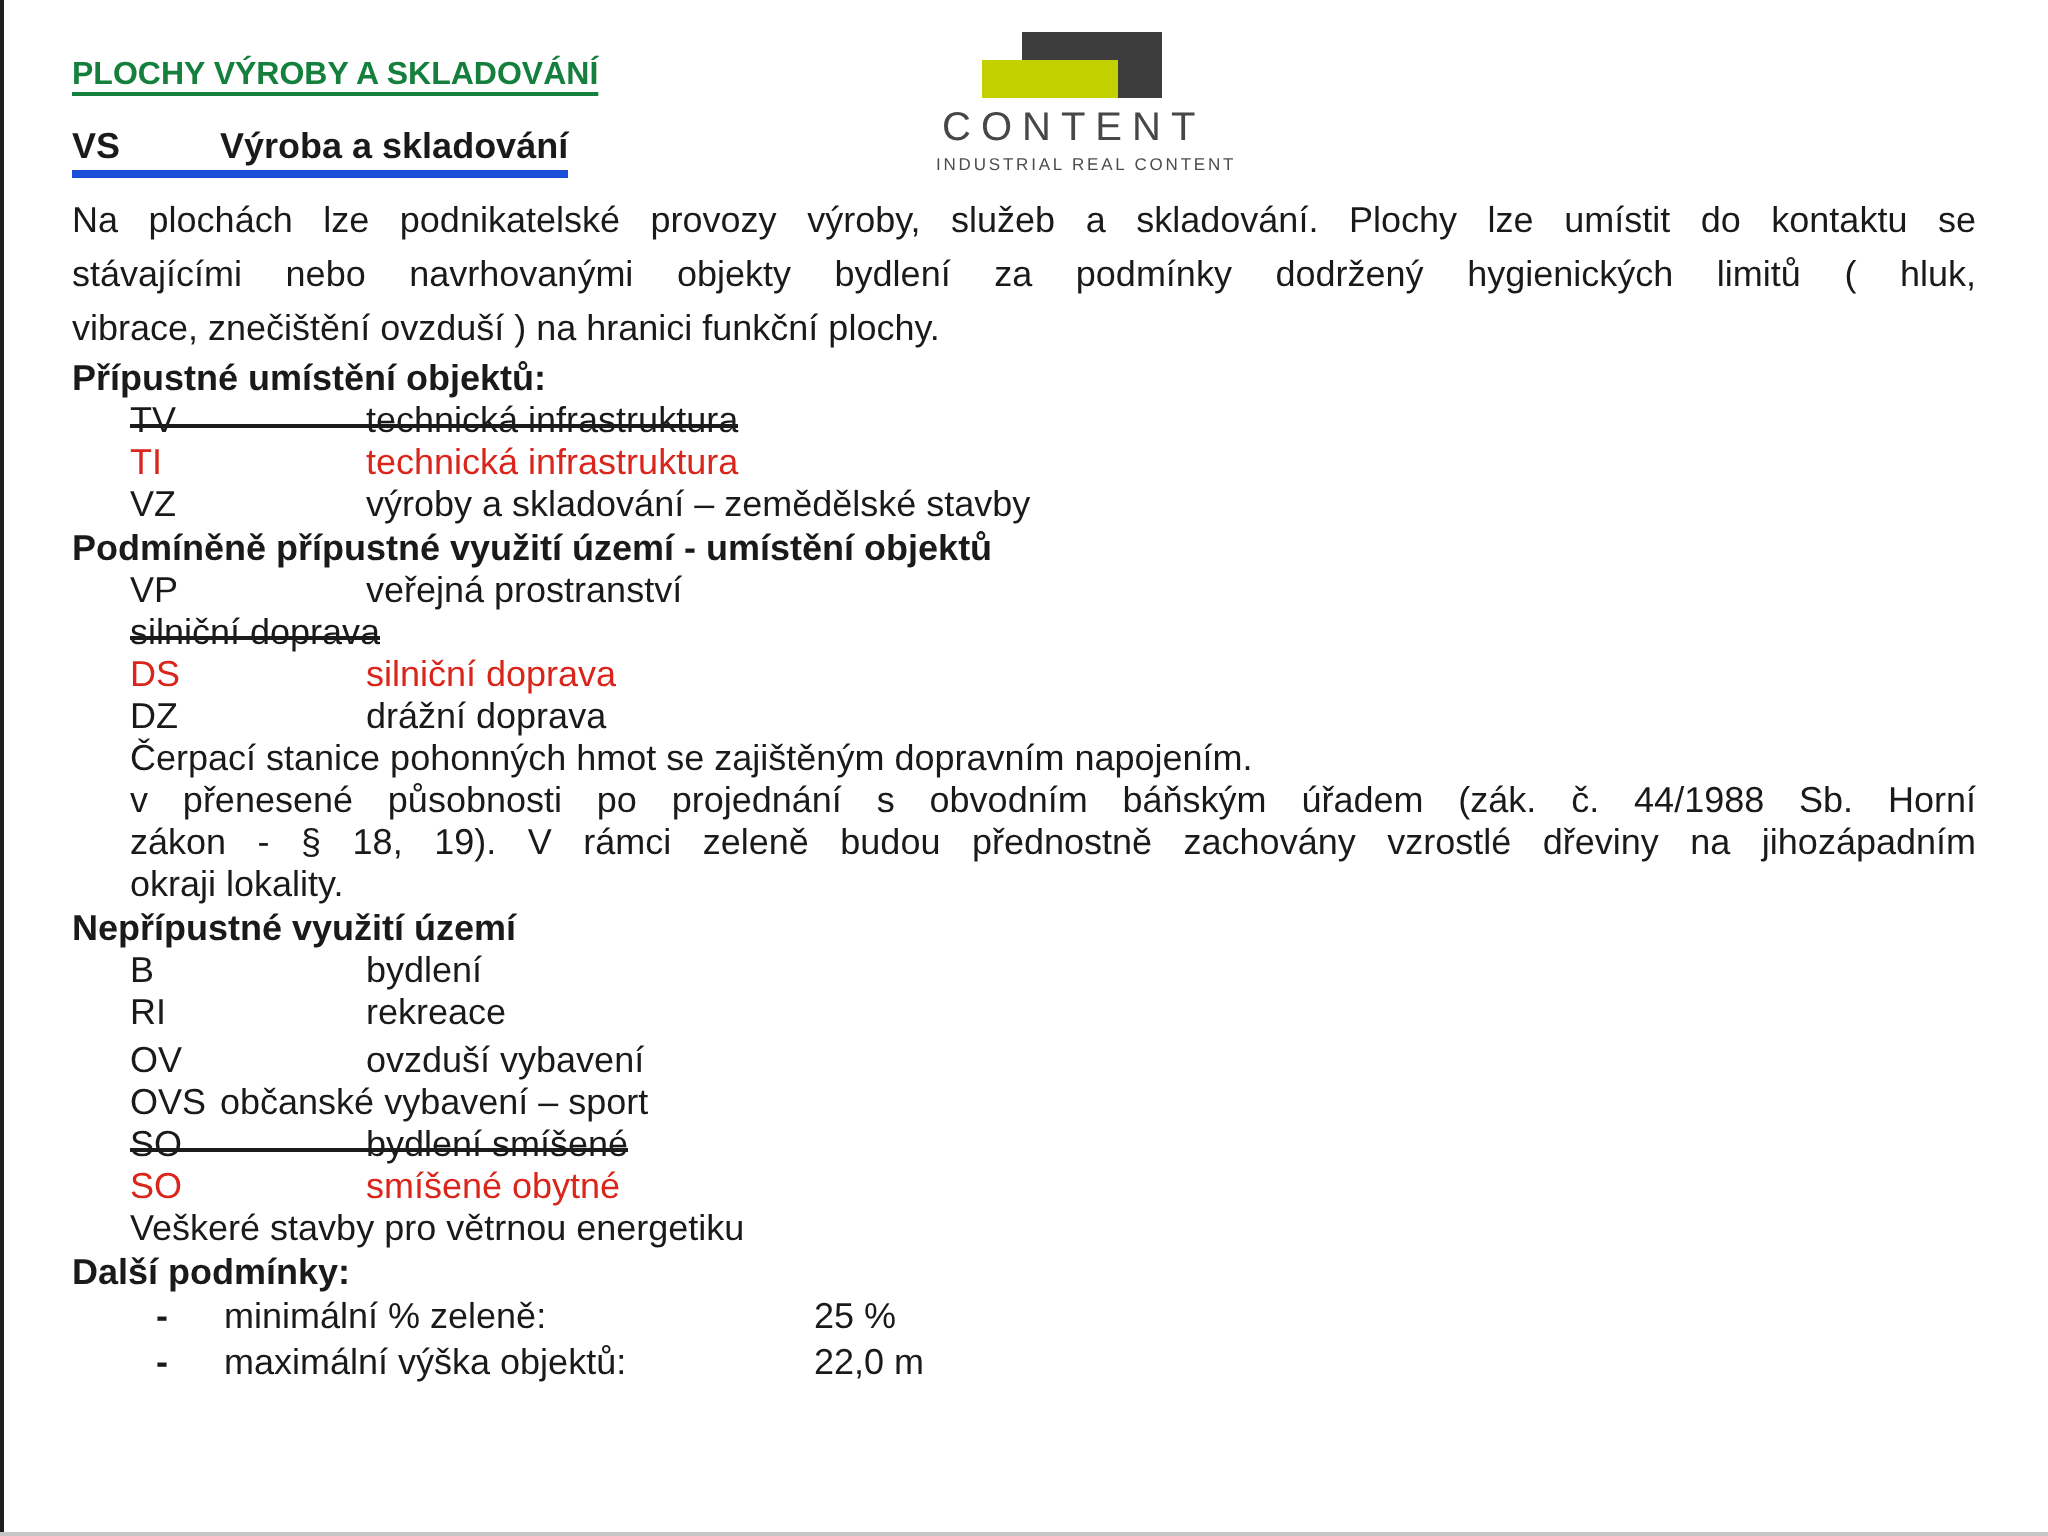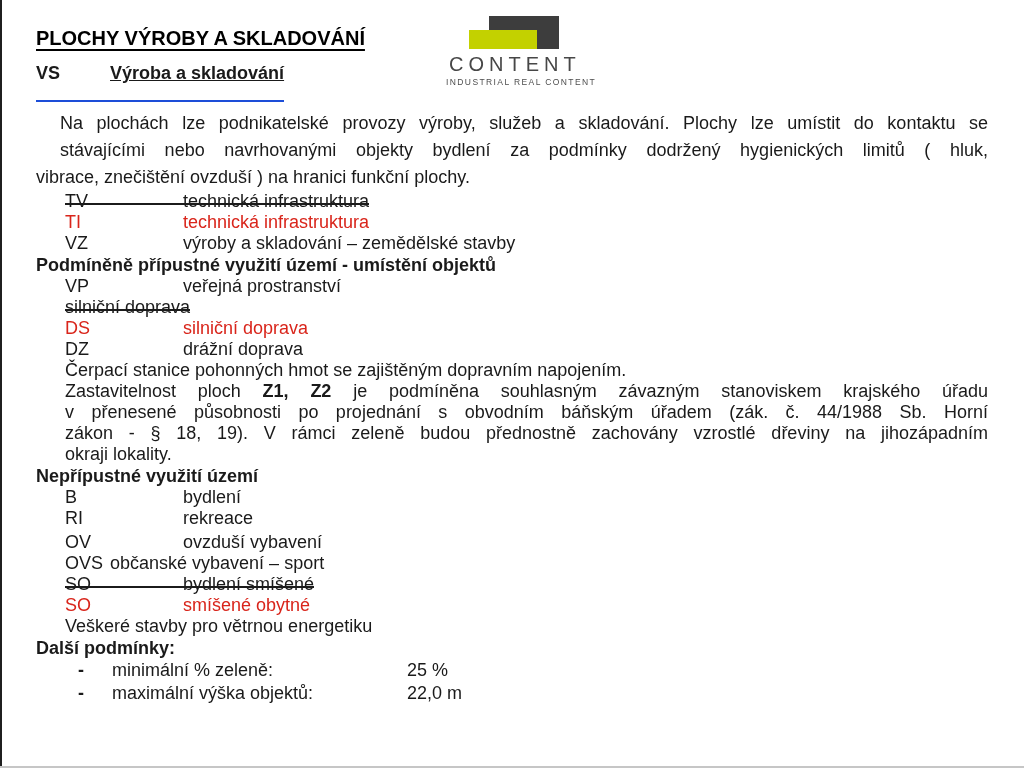--- a/index.html
+++ b/index.html
@@ -10,39 +10,39 @@
     padding:26px 36px 0 36px;
     background:#ffffff;
     font-family:"Liberation Sans","DejaVu Sans",sans-serif;
     color:#1a1a1a;
     overflow:hidden;
   }
   .page::before{content:"";position:absolute;left:0;top:0;width:2px;height:100%;background:#1f1f1f;}
   .page::after{content:"";position:absolute;left:0;bottom:0;width:100%;height:2px;background:#c6c6c6;}
 
   
-  .logo{position:absolute;left:446px;top:6px;width:132px;text-align:right;}
+  .logo{position:absolute;left:468px;top:6px;width:132px;text-align:right;}
   .logo-mark{position:relative;height:48px;}
   .logo-dark{position:absolute;left:43px;top:10px;width:70px;height:33px;background:#3d3d3d;}
   .logo-lime{position:absolute;left:23px;top:24px;width:68px;height:19px;background:#c3d100;}
   .logo-brand{font-size:20px;letter-spacing:5px;color:#474747;font-weight:500;line-height:20px;margin-left:3px;}
   .logo-tagline{font-size:8.5px;letter-spacing:1.4px;color:#4d4d4d;line-height:12px;margin-top:2px;white-space:nowrap;}
 
   
   .title{
-    margin:0 0 12px 0;font-size:20px;line-height:24px;font-weight:bold;color:#000000;
+    margin:0 0 12px 0;font-size:16px;line-height:24px;font-weight:bold;color:#15803d;
     text-decoration:underline;text-decoration-thickness:2px;text-underline-offset:4px;
   }
   .vs{margin:0 0 8px 0;line-height:22px;}
-  .vs-wrap{display:inline-block;border-bottom:2px solid #1d4ed8;padding-bottom:16px;font-weight:bold;font-size:18px;text-decoration:underline;}
+  .vs-wrap{display:inline-block;border-bottom:4px solid #1d4ed8;padding-bottom:1px;font-weight:bold;font-size:18px;}
   .vs-code{display:inline-block;width:74px;}
   .h{margin:0;font-weight:bold;font-size:18px;line-height:22px;}
   .h-main{margin-bottom:2px;}
   .pline{font-size:18px;line-height:27px;}
-  .jl{text-align:justify;text-align-last:justify;margin-left:24px;}
+  .jl{text-align:justify;text-align-last:justify;}
   .zline{font-size:18px;line-height:21px;margin-left:29px;}
 
   
   .row{font-size:18px;line-height:21px;margin-left:29px;}
   .code{display:inline-block;width:118px;}
   .code.runin{width:auto;margin-right:7px;}
   .red{color:#d9251b;}
   .strikewrap{position:relative;display:inline-block;}
   .strikewrap::after{content:"";position:absolute;left:0;right:0;top:55%;height:2px;background:#1b1b1b;}
   .note{font-size:18px;line-height:21px;margin-left:29px;}
@@ -70,20 +70,21 @@
   <h1 class="title">PLOCHY VÝROBY A SKLADOVÁNÍ</h1>
 
   <div class="vs">
     <span class="vs-wrap"><span class="vs-code">VS</span><span>Výroba a skladování</span></span>
   </div>
 
   <div class="pline jl">Na plochách lze podnikatelské provozy výroby, služeb a skladování. Plochy lze umístit do kontaktu se</div>
   <div class="pline jl">stávajícími nebo navrhovanými objekty bydlení za podmínky dodržený hygienických limitů ( hluk,</div>
   <div class="pline">vibrace, znečištění ovzduší ) na hranici funkční plochy.</div>
 
+  <div class="h">Přípustné umístění objektů:</div>
   <div class="row">
     <span class="strikewrap"><span class="code">TV</span><span>technická infrastruktura</span></span>
   </div>
   <div class="row red">
     <span class="code">TI</span><span>technická infrastruktura</span>
   </div>
   <div class="row">
     <span class="code">VZ</span><span>výroby a skladování – zemědělské stavby</span>
   </div>
 
@@ -95,21 +96,20 @@
     <span class="strikewrap"><span>silniční doprava</span></span>
   </div>
   <div class="row red">
     <span class="code">DS</span><span>silniční doprava</span>
   </div>
   <div class="row">
     <span class="code">DZ</span><span>drážní doprava</span>
   </div>
   <div class="note">Čerpací stanice pohonných hmot se zajištěným dopravním napojením.</div>
 
-  <div class="zline jl"><span>Zastavitelnost ploch </span><b>Z1, Z2</b><span> je podmíněna souhlasným závazným stanoviskem krajského úřadu</span></div>
   <div class="zline jl">v přenesené působnosti po projednání s obvodním báňským úřadem (zák. č. 44/1988 Sb. Horní</div>
   <div class="zline jl">zákon - § 18, 19). V rámci zeleně budou přednostně zachovány vzrostlé dřeviny na jihozápadním</div>
   <div class="zline">okraji lokality.</div>
 
   <div class="h">Nepřípustné využití území</div>
   <div class="row">
     <span class="code">B</span><span>bydlení</span>
   </div>
   <div class="row">
     <span class="code">RI</span><span>rekreace</span>

